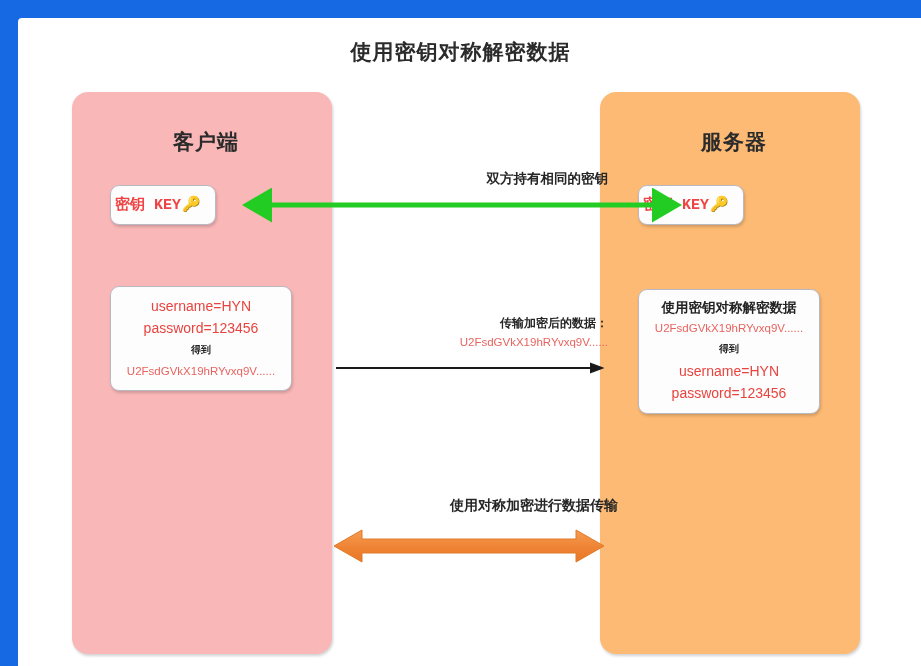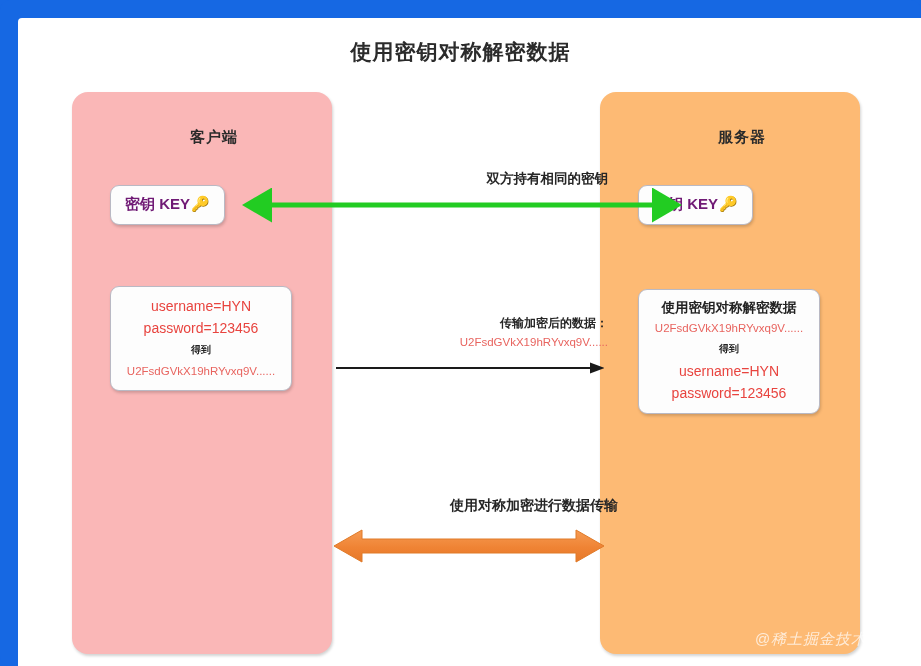--- a/index.html
+++ b/index.html
@@ -64,44 +64,45 @@
     left: 582px;
     top: 74px;
     width: 260px;
     height: 562px;
     background: #fdba74;
     text-decoration: underline;
   }
   .panel-title {
     position: absolute;
     top: 36px;
-    left: 12px;
+    left: 4px;
     width: 100%;
     text-align: center;
-    font-size: 15px;
+    font-size: 21px;
     font-weight: bold;
     color: #2b2b2b;
     letter-spacing: 1px;
   }
   
   .card {
     position: absolute;
     background: #fdfdfd;
     border: 1px solid #b9b9c4;
     border-radius: 9px;
     box-shadow: 1px 2px 3px rgba(0,0,0,0.17);
     box-sizing: border-box;
     text-align: center;
   }
   .key-card {
-    padding: 9px 14px 10px 14px;
+    padding: 9px 14px 10px 4px;
     font-size: 15px;
     font-weight: bold;
-    color: #701a75;
-    white-space: nowrap;
+    color: #ef4444;
+    white-space: nowrap;
+    font-family: Liberation Mono, monospace;
   }
   .key-card .key-glyph {
     font-size: 15px;
     margin-left: 1px;
   }
   .key-client { left: 92px; top: 167px; }
   .key-server { left: 620px; top: 167px; }
 
   .crypto-card {
     padding: 8px 10px 9px 10px;
@@ -264,16 +265,15 @@
       <g>
         <path d="M 316 528 L 344 512 L 344 521 L 558 521 L 558 512 L 586 528 L 558 544 L 558 535 L 344 535 L 344 544 Z" fill="url(#org-grad)" stroke="#e07a28" stroke-width="1"></path>
       </g>
     </svg>
 
     <div class="arrow-label lbl-key">双方持有相同的密钥</div>
     <div class="arrow-label lbl-data">传输加密后的数据：</div>
     <div class="arrow-label lbl-data-cipher">U2FsdGVkX19hRYvxq9V......</div>
     <div class="arrow-label lbl-bottom">使用对称加密进行数据传输</div>
 
-    <div class="watermark">@稀土掘金技术社区</div>
 
   </div>
 </div>
 
 </body></html>

